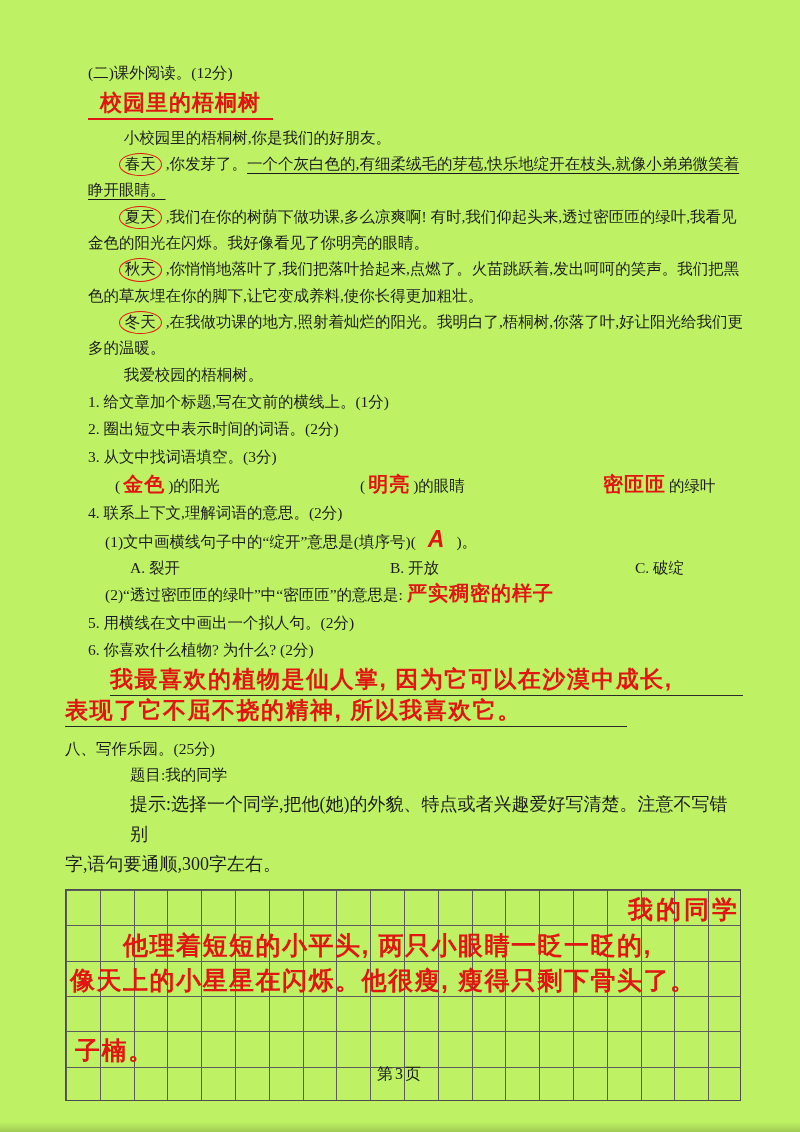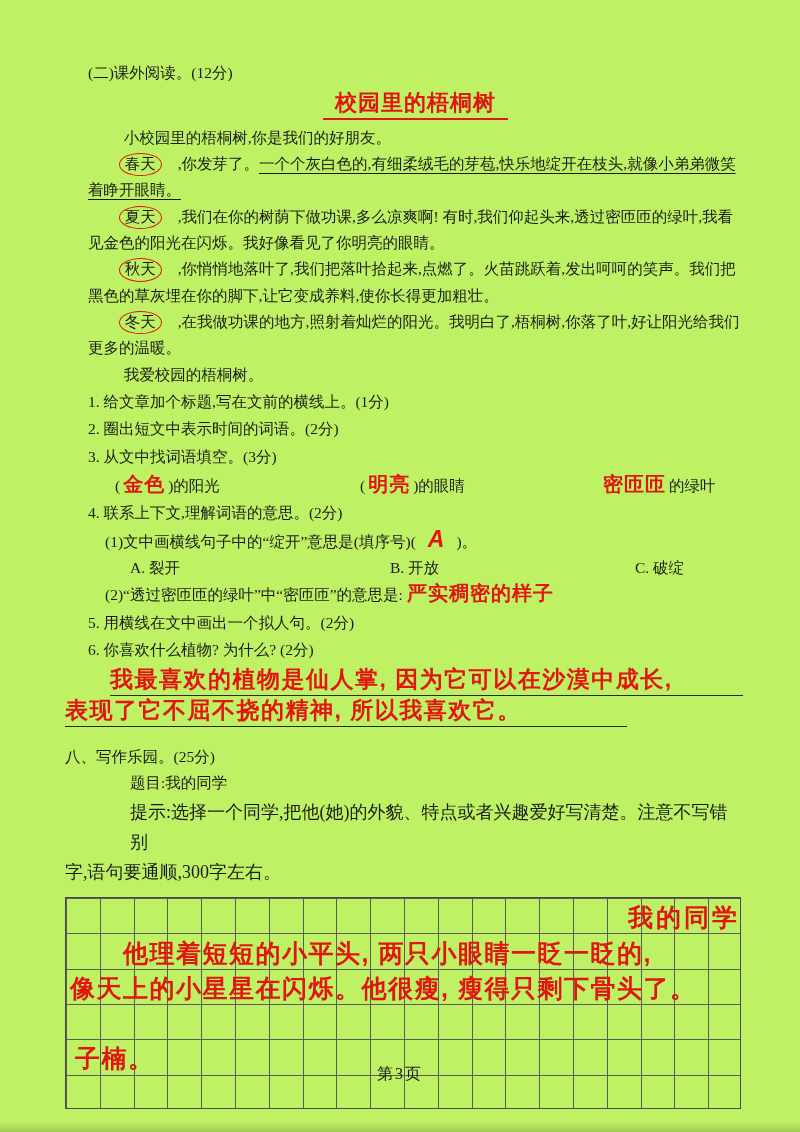--- a/index.html
+++ b/index.html
@@ -3,45 +3,45 @@
 <meta charset="utf-8">
 <style>
   *{margin:0;padding:0;box-sizing:border-box}
   :root{--red:#e11511;--ink:#1b1b1b;--gridline:#5c5c5c}
   body{background:#ffffff}
   .page{position:relative;width:800px;height:1132px;background:#bef264;color:var(--ink);
         font-family:"Liberation Serif","DejaVu Serif",serif;overflow:hidden}
   .content{position:absolute;top:60px;left:65px;width:678px}
   .reading{margin-left:23px}
   .sec-header{font-size:15.5px;line-height:1.65}
-  .title-line{text-align:center;height:36px;margin-top:3px}
+  .title-line{text-align:left;height:36px;margin-top:3px}
   .title-answer{display:inline-block;font-size:22px;font-weight:bold;line-height:1.25;
         border-bottom:2.2px solid var(--red);padding:0 12px 2px;letter-spacing:1px}
   .hw{color:var(--red);font-family:"Liberation Sans","DejaVu Sans",sans-serif}
   .para{font-size:15.5px;line-height:1.7;text-indent:2.3em}
   .season{display:inline-block;text-indent:0;border:1.7px solid var(--red);border-radius:50%;
-        padding:0 5px 2px;margin:0 16px 0 -5px;line-height:1.25}
+        padding:0 5px 2px;margin:0 4px 0 -5px;line-height:1.25}
   .ul{text-decoration:underline;text-underline-offset:3.5px}
   .q{font-size:15.5px;line-height:1.7;margin-top:1px}
   .sub{padding-left:17px}
   .blanks-row{display:flex;align-items:flex-start;padding-left:27px;font-size:15.5px;line-height:1.75;margin-top:2px}
   .bg{white-space:nowrap}
   .bg1{width:245px}
   .bg2{width:240px}
   .ans-md{font-size:20px;font-weight:bold;padding:0 3px;letter-spacing:1px;line-height:1}
   .ans-choice{font-size:23px;font-weight:bold;font-style:italic;padding:0 12px;line-height:1}
   .options{display:flex;padding-left:42px;font-size:15.5px;line-height:1.7}
   .optA{width:260px}
   .optB{width:245px}
   .ans-def{font-size:20px;font-weight:bold;letter-spacing:1px;line-height:1;padding-left:4px}
   .ansline{border-bottom:1.7px solid #2a2a2a;height:31px;white-space:nowrap;display:flex;align-items:center;overflow:visible}
   .ansline1{margin-left:22px;margin-top:2px}
   .ansline2{margin-left:-23px;width:562px}
   .ans-essay{font-size:23px;font-weight:bold;letter-spacing:1.5px;line-height:1.15;padding-bottom:2px}
-  .writing{margin-top:16px}
+  .writing{margin-top:8px}
   .w-header{font-size:15.5px;line-height:1.75}
   .w-topic{font-size:15.5px;line-height:1.7;padding-left:65px}
   .w-hint{font-size:18px;line-height:1.68}
   .w-hint.first{padding-left:65px}
   .grid{position:relative;margin-top:10px;width:676px;height:212px;border:1.7px solid #4c4c4c;
         background-image:
           repeating-linear-gradient(to right,var(--gridline) 0 1px,transparent 1px 33.8px),
           repeating-linear-gradient(to bottom,var(--gridline) 0 1px,transparent 1px 35.33px)}
   .essay-title{position:absolute;top:3px;left:0;width:100%;text-align:right;
         font-size:25px;font-weight:bold;letter-spacing:3px}

